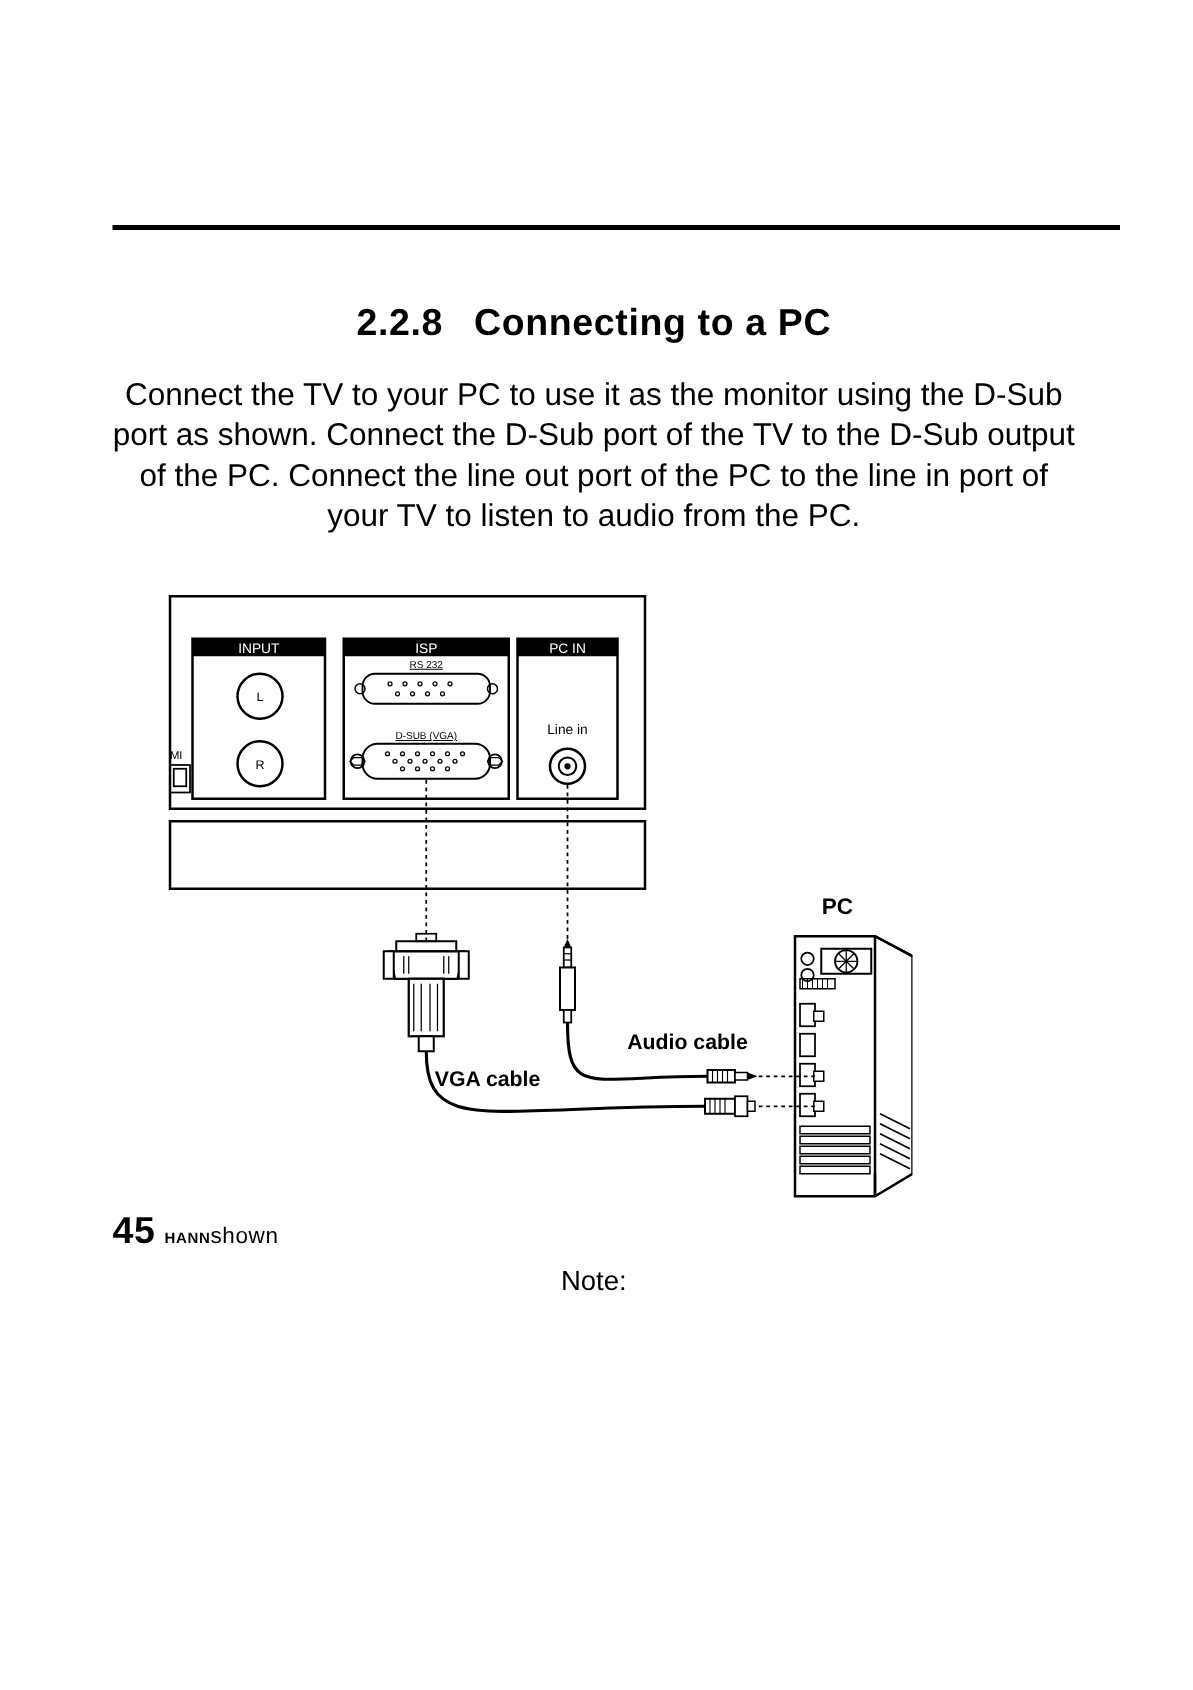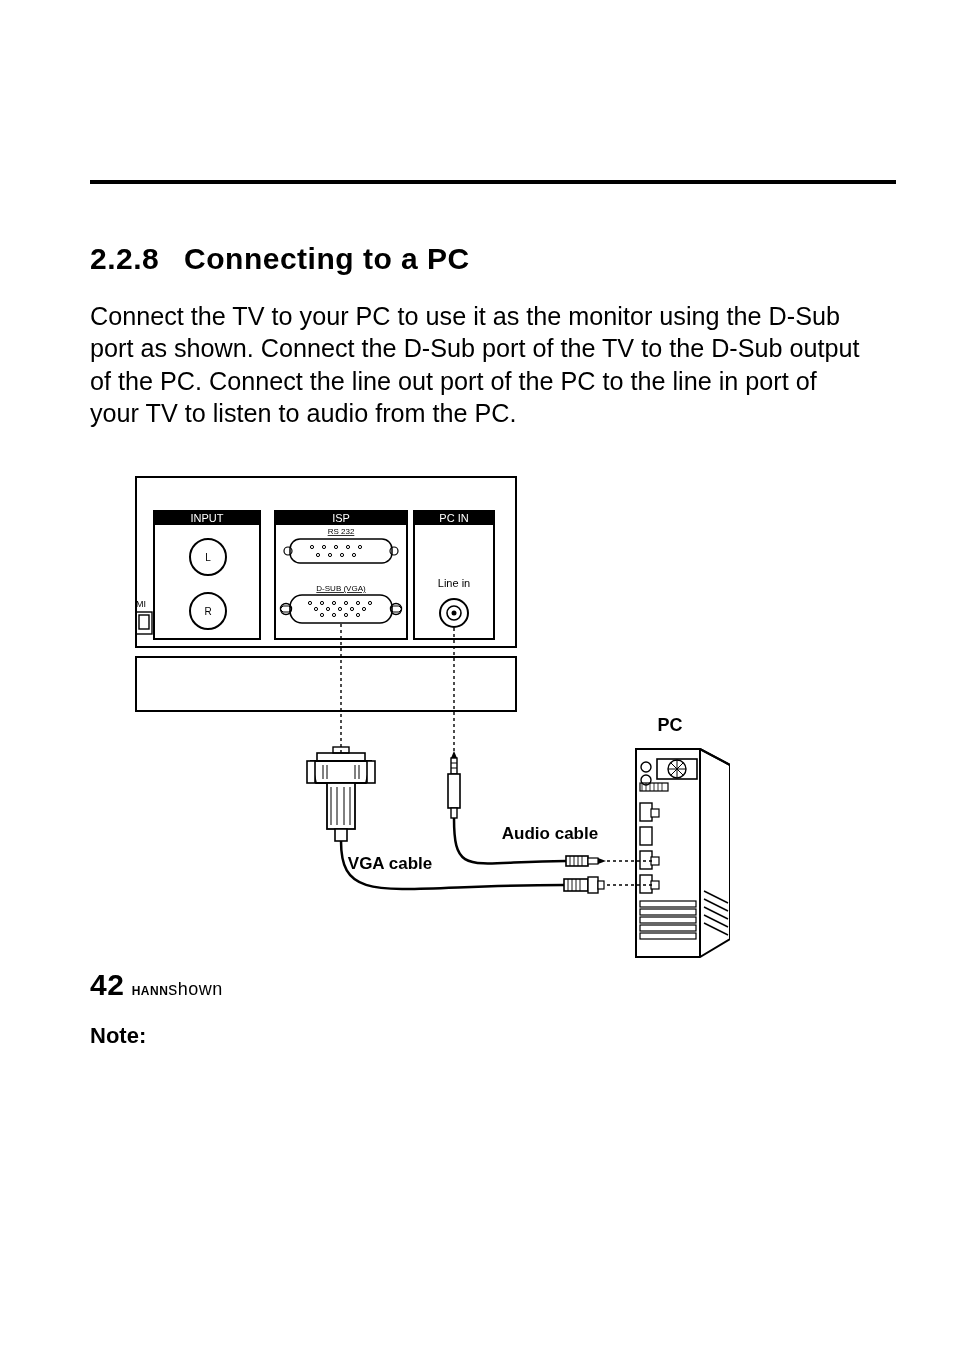--- a/index.html
+++ b/index.html
@@ -10,20 +10,21 @@
     background: #ffffff;
     font-family: Arial, Helvetica, sans-serif;
     color: #000000;
   }
   .page {
     position: relative;
     width: 954px;
     height: 1092px;
     box-sizing: border-box;
     padding: 172px 94px 60px 90px;
+    text-align: center;
   }
   .rule {
     position: absolute;
     left: 90px;
     right: 58px;
     top: 180px;
     height: 0;
     border-top: 4px solid #000;
   }
   .heading {
@@ -37,22 +38,22 @@
   .heading .num { margin-right: 16px; }
   .body-text {
     font-size: 25.2px;
     line-height: 1.28;
     margin-top: 24px;
   }
   .figure-block {
     margin-top: 40px;
   }
   .note {
-    margin-top: 52px;
-    font-weight: bold;
+    margin-top: 41px;
+    font-weight: normal;
     font-size: 22px;
     line-height: 1.35;
   }
   .footer {
     position: absolute;
     left: 90px;
     bottom: 90px;
     font-family: Arial, sans-serif;
     font-size: 19px;
   }
@@ -304,16 +305,16 @@
   <text x="300" y="400" font-size="17" font-weight="bold" text-anchor="middle">VGA cable</text>
 </svg>
     </div>
   </div>
 
   <div class="note">
     <div>Note:</div>
   </div>
 
   <div class="footer">
-    <span class="pn">42</span>
+    <span class="pn">45</span>
     <span class="brand-h">HANN</span><span class="brand-s">shown</span>
   </div>
 </div>
 
 </body></html>

